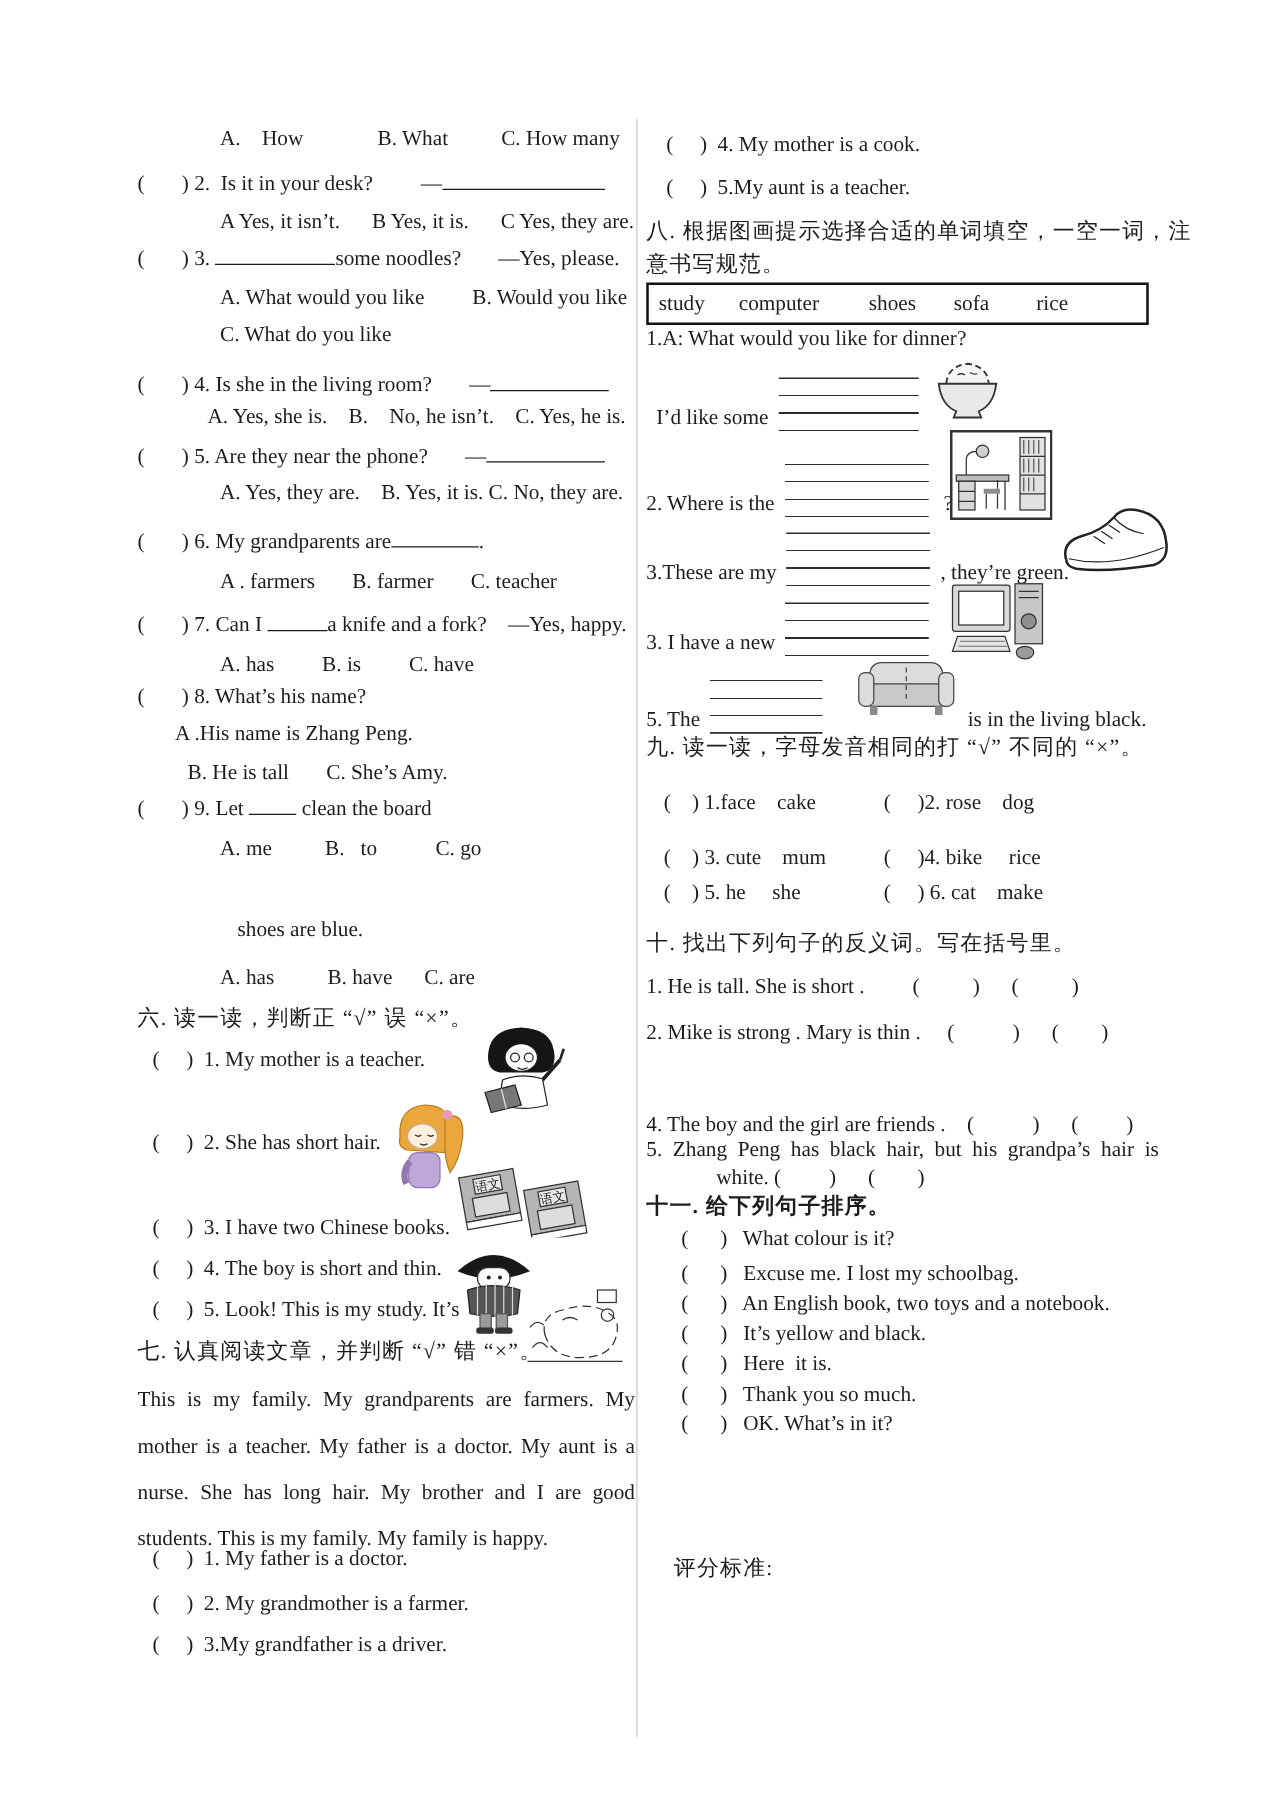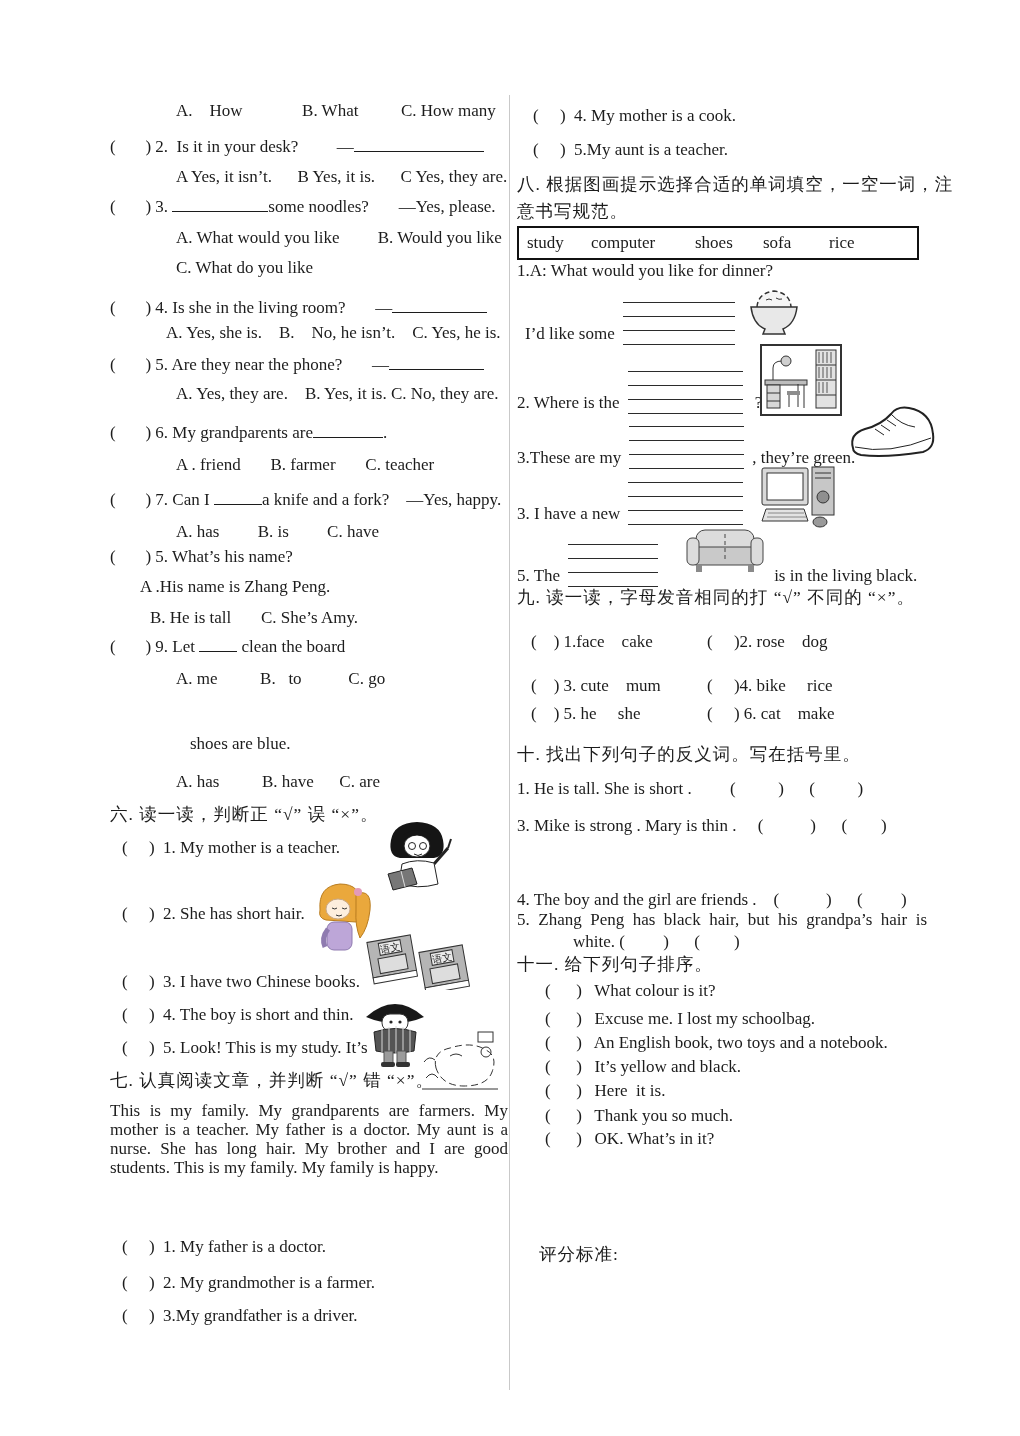--- a/index.html
+++ b/index.html
@@ -5,26 +5,26 @@
   html,body{margin:0;padding:0;background:#ffffff;}
   .page{position:relative;width:1020px;height:1436px;background:#ffffff;overflow:hidden;
         font-family:"Liberation Serif","DejaVu Serif",serif;font-size:17px;color:#1c1c1c;}
   .col{position:absolute;top:0;height:1236px;}
   .line{position:absolute;left:0;line-height:22px;white-space:pre;}
   .cnline{font-size:17.5px;letter-spacing:1px;}
   .blank{display:inline-block;border-bottom:1.2px solid #1c1c1c;height:15px;vertical-align:baseline;}
   .wgrid{display:inline-block;width:115px;height:43px;margin:0 8px;position:relative;top:6px;
          background-image:repeating-linear-gradient(to bottom,#2b2b2b 0px,#2b2b2b 1px,transparent 1px,transparent 14px);}
   .divider{position:absolute;left:509px;top:95px;width:1px;height:1295px;background:#c9c9c9;}
-  .passage{position:absolute;left:0;width:398px;line-height:19px;text-align:justify;white-space:normal;}
+  .passage{position:absolute;left:0;width:398px;line-height:37px;text-align:justify;white-space:normal;}
   .wordbank{position:absolute;left:0;top:226px;width:398px;height:30px;border:2px solid #111;background:#fff;}
   .wb-word{position:absolute;top:3px;line-height:24px;}
   .pic{position:absolute;}
   .cell2{position:absolute;left:190px;top:0;white-space:pre;}
-  .bold{font-weight:normal;}
+  .bold{font-weight:bold;}
 </style>
 </head>
 <body>
 
 <div class="page">
   <div class="divider"></div>
 
   <div class="col" style="left:110px;width:400px;">
     <div class="line" style="top:100px;padding-left:66px">A.    How              B. What          C. How many</div>
 
@@ -35,26 +35,26 @@
     <div class="line" style="top:227px;padding-left:66px">A. What would you like         B. Would you like</div>
     <div class="line" style="top:257px;padding-left:66px">C. What do you like</div>
 
     <div class="line" style="top:297px"><span>(       ) 4. Is she in the living room?       —</span><span class="blank" style="width:95px"></span></div>
     <div class="line" style="top:322px;padding-left:56px">A. Yes, she is.    B.    No, he isn’t.    C. Yes, he is.</div>
 
     <div class="line" style="top:354px"><span>(       ) 5. Are they near the phone?       —</span><span class="blank" style="width:95px"></span></div>
     <div class="line" style="top:383px;padding-left:66px">A. Yes, they are.    B. Yes, it is. C. No, they are.</div>
 
     <div class="line" style="top:422px"><span>(       ) 6. My grandparents are</span><span class="blank" style="width:70px"></span><span>.</span></div>
-    <div class="line" style="top:454px;padding-left:66px">A . friend       B. farmer       C. teacher</div>
+    <div class="line" style="top:454px;padding-left:66px">A . farmers       B. farmer       C. teacher</div>
 
     <div class="line" style="top:489px"><span>(       ) 7. Can I </span><span class="blank" style="width:48px"></span><span>a knife and a fork?    —Yes, happy.</span></div>
     <div class="line" style="top:521px;padding-left:66px">A. has         B. is         C. have</div>
 
-    <div class="line" style="top:546px">(       ) 5. What’s his name?</div>
+    <div class="line" style="top:546px">(       ) 8. What’s his name?</div>
     <div class="line" style="top:576px;padding-left:30px">A .His name is Zhang Peng.</div>
     <div class="line" style="top:607px;padding-left:40px">B. He is tall       C. She’s Amy.</div>
 
     <div class="line" style="top:636px"><span>(       ) 9. Let </span><span class="blank" style="width:38px"></span><span> clean the board</span></div>
     <div class="line" style="top:668px;padding-left:66px">A. me          B.   to           C. go</div>
 
     <div class="line" style="top:733px;padding-left:80px">shoes are blue.</div>
     <div class="line cnline" style="top:803px">六. 读一读，判断正 “√” 误 “×”。</div>
 
     <div class="line" style="top:771px;padding-left:66px">A. has          B. have      C. are</div>
@@ -97,21 +97,21 @@
 
     <div class="line" style="top:538px"><span>5. The</span><span class="wgrid" style="width:90px"></span><span style="margin-left:108px">is in the living black.</span></div>
 
     <div class="line cnline" style="top:586px">九. 读一读，字母发音相同的打 “√” 不同的 “×”。</div>
     <div class="line" style="top:631px;padding-left:14px"><span>(    ) 1.face    cake</span><span class="cell2">(     )2. rose    dog</span></div>
     <div class="line" style="top:675px;padding-left:14px"><span>(    ) 3. cute    mum</span><span class="cell2">(     )4. bike     rice</span></div>
     <div class="line" style="top:703px;padding-left:14px"><span>(    ) 5. he     she</span><span class="cell2">(     ) 6. cat    make</span></div>
 
     <div class="line cnline" style="top:743px">十. 找出下列句子的反义词。写在括号里。</div>
     <div class="line" style="top:778px">1. He is tall. She is short .         (          )      (          )</div>
-    <div class="line" style="top:815px">3. Mike is strong . Mary is thin .     (           )      (        )</div>
+    <div class="line" style="top:815px">2. Mike is strong . Mary is thin .     (           )      (        )</div>
     <div class="line" style="top:889px">4. The boy and the girl are friends .    (           )      (         )</div>
     <div class="line" style="top:909px">5.  Zhang  Peng  has  black  hair,  but  his  grandpa’s  hair  is</div>
     <div class="line" style="top:931px;padding-left:56px">white. (         )      (        )</div>
 
     <div class="line cnline bold" style="top:953px">十一. 给下列句子排序。</div>
     <div class="line" style="top:980px;padding-left:28px">(      )   What colour is it?</div>
     <div class="line" style="top:1008px;padding-left:28px">(      )   Excuse me. I lost my schoolbag.</div>
     <div class="line" style="top:1032px;padding-left:28px">(      )   An English book, two toys and a notebook.</div>
     <div class="line" style="top:1056px;padding-left:28px">(      )   It’s yellow and black.</div>
     <div class="line" style="top:1080px;padding-left:28px">(      )   Here  it is.</div>

